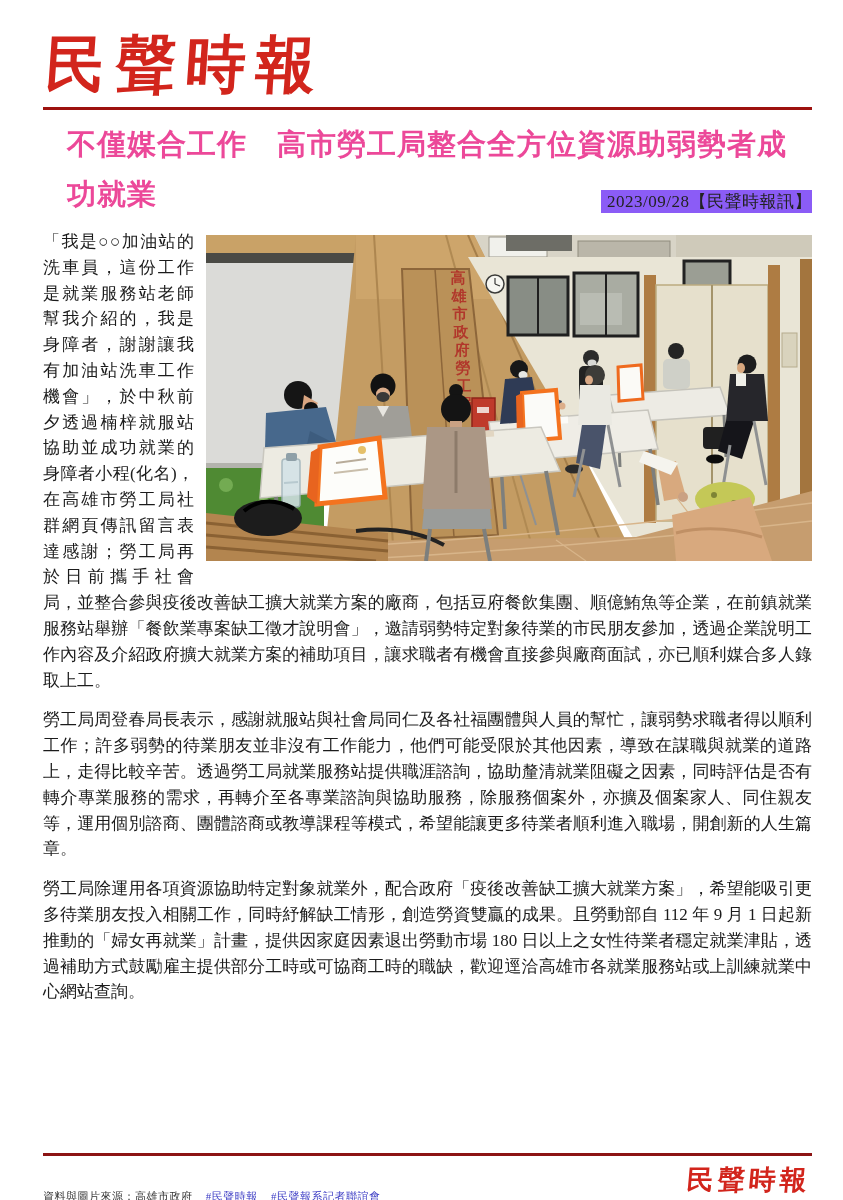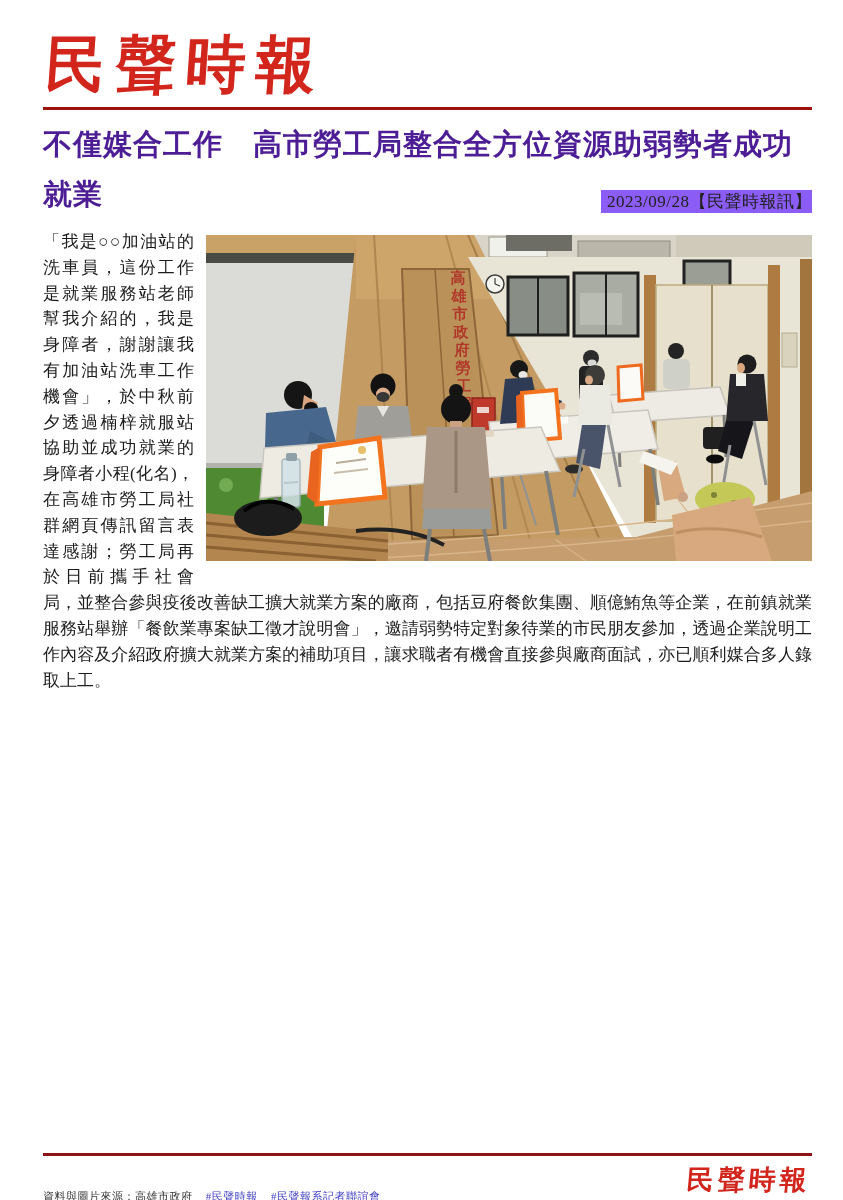--- a/index.html
+++ b/index.html
@@ -11,22 +11,22 @@
   .masthead { position:relative; }
   .brand-logo {
     display:inline-block; color:#d2251c; font-weight:bold;
     font-size:60px; line-height:1.25; letter-spacing:10px;
     transform:skewX(-4deg) scaleY(1.04); transform-origin:left bottom;
   }
   .masthead-rule { border:none; border-top:3px solid #9d120f; margin-top:2px; }
 
   .headline-block { position:relative; margin-top:9px; }
   h1.headline {
-    font-size:29px; font-weight:bold; color:#4c1d95;
-    line-height:50px; letter-spacing:1px; text-align:left;
+    font-size:29px; font-weight:bold; color:#ec4899;
+    line-height:50px; letter-spacing:1px; text-align:left;margin-left:24px;
   }
   .dateline {
     position:absolute; right:0; bottom:6px;
     font-size:17px; color:#222; letter-spacing:0.5px; background:#8b5cf6; padding-left:6px;
   }
 
   
   .article { margin-top:10px; font-size:17px; line-height:25.8px; text-align:justify; color:#1b1b1b; }
   .article p { margin-bottom:14px; }
   .photo-float { float:right; width:606px; height:326px; margin:6px 0 10px 12px; }
@@ -256,20 +256,22 @@
           <circle cx="508" cy="260" r="3" fill="#7e8435"></circle>
           <circle cx="528" cy="268" r="3" fill="#7e8435"></circle>
           <polygon points="466,280 544,262 566,326 470,326" fill="#d8a97e"></polygon>
           <path d="M470,298 Q510,288 556,302" stroke="#c09065" stroke-width="3" fill="none"></path>
           <circle cx="477" cy="262" r="5" fill="#caa183"></circle>
         </g>
       </svg>
     </div>
 
     <p>「我是○○加油站的洗車員，這份工作是就業服務站老師幫我介紹的，我是身障者，謝謝讓我有加油站洗車工作機會」，於中秋前夕透過楠梓就服站協助並成功就業的身障者小程(化名)，在高雄市勞工局社群網頁傳訊留言表達感謝；勞工局再於日前攜手社會局，並整合參與疫後改善缺工擴大就業方案的廠商，包括豆府餐飲集團、順億鮪魚等企業，在前鎮就業服務站舉辦「餐飲業專案缺工徵才說明會」，邀請弱勢特定對象待業的市民朋友參加，透過企業說明工作內容及介紹政府擴大就業方案的補助項目，讓求職者有機會直接參與廠商面試，亦已順利媒合多人錄取上工。</p>
+    <p>勞工局周登春局長表示，感謝就服站與社會局同仁及各社福團體與人員的幫忙，讓弱勢求職者得以順利工作；許多弱勢的待業朋友並非沒有工作能力，他們可能受限於其他因素，導致在謀職與就業的道路上，走得比較辛苦。透過勞工局就業服務站提供職涯諮詢，協助釐清就業阻礙之因素，同時評估是否有轉介專業服務的需求，再轉介至各專業諮詢與協助服務，除服務個案外，亦擴及個案家人、同住親友等，運用個別諮商、團體諮商或教導課程等模式，希望能讓更多待業者順利進入職場，開創新的人生篇章。</p>
+    <p>勞工局除運用各項資源協助特定對象就業外，配合政府「疫後改善缺工擴大就業方案」，希望能吸引更多待業朋友投入相關工作，同時紓解缺工情形，創造勞資雙贏的成果。且勞動部自 112 年 9 月 1 日起新推動的「婦女再就業」計畫，提供因家庭因素退出勞動市場 180 日以上之女性待業者穩定就業津貼，透過補助方式鼓勵雇主提供部分工時或可協商工時的職缺，歡迎逕洽高雄市各就業服務站或上訓練就業中心網站查詢。</p>
   </div>
 
   <div class="footer">
     <div class="footer-row">
       <div class="footer-source">
         <span>資料與圖片來源：高雄市政府</span>
         <a href="#" class="footer-link">#民聲時報</a>
         <a href="#" class="footer-link">#民聲報系記者聯誼會</a>
       </div>
       <div class="footer-logo">民聲時報</div>

